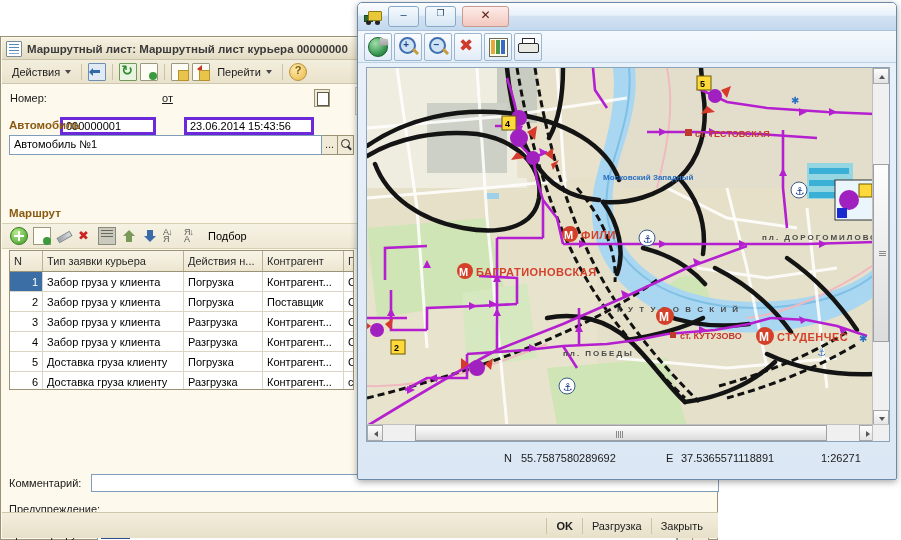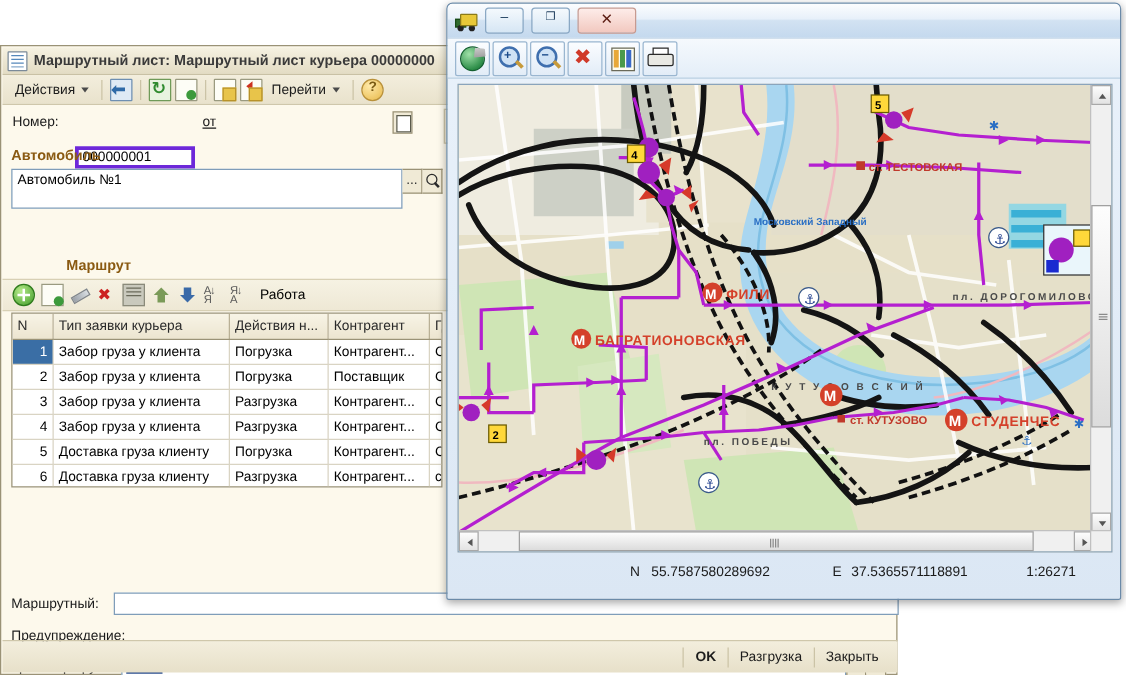--- a/index.html
+++ b/index.html
@@ -76,27 +76,27 @@
   #date-input{position:absolute;left:182px;top:4px;width:130px;}
   #calbtn{position:absolute;left:312px;top:4px;width:16px;height:18px;background:#f0ead6;border:1px solid #9a9276;box-sizing:border-box;}
   #calbtn:after{content:"";position:absolute;left:2px;top:2px;width:10px;height:12px;border:1px solid #5a5a4a;background:#fff;}
 
   #refresh-box{position:absolute;left:353px;top:2px;width:48px;height:26px;background:#f3eedd;border:1px solid #cfc7ab;}
   #refresh-box .ic{position:absolute;left:15px;top:5px;}
 
   .section-title{font-weight:bold;color:#8a5a12;font-size:11.5px;}
   #avto-title{position:absolute;left:8px;top:82px;}
   #avto-row{position:absolute;left:8px;top:98px;width:345px;height:20px;}
-  #avto-input{position:absolute;left:0;top:0;width:313px;height:32px;background:#fff;border:1px solid #7f9db9;box-sizing:border-box;font-size:11px;padding:2px 4px;}
+  #avto-input{position:absolute;left:0;top:0;width:313px;height:20px;background:#fff;border:1px solid #7f9db9;box-sizing:border-box;font-size:11px;padding:2px 4px;}
   #avto-dots{position:absolute;left:313px;top:0;width:16px;height:20px;background:#f0ead6;border:1px solid #9a9276;border-left:none;box-sizing:border-box;text-align:center;font-size:11px;line-height:17px;color:#333;}
   #avto-search{position:absolute;left:329px;top:0;width:16px;height:20px;background:#f0ead6;border:1px solid #9a9276;border-left:none;box-sizing:border-box;}
   #avto-search:after{content:"";position:absolute;left:3px;top:3px;width:7px;height:7px;border:1.5px solid #2a2a2a;border-radius:50%;}
   #avto-search:before{content:"";position:absolute;left:9px;top:11px;width:5px;height:1.5px;background:#2a2a2a;transform:rotate(45deg);}
 
-  #marshrut-title{position:absolute;left:8px;top:170px;margin-left:44px;}
+  #marshrut-title{position:absolute;left:8px;top:170px;}
 
   #grid-toolbar{
     position:absolute;left:1px;top:186px;width:716px;height:26px;
     background:linear-gradient(to bottom,#f6f2e3,#eee8d5);
     border-top:1px solid #d8d0b4;border-bottom:1px solid #d8d0b4;
     display:flex;align-items:center;gap:5px;padding:0 8px;box-sizing:border-box;
   }
   .gi{width:16px;height:16px;position:relative;flex:none;}
   .gi-add{border-radius:50%;background:radial-gradient(circle at 35% 30%,#b6ea8a,#3f9b28);border:1px solid #2e7a1c;}
   .gi-add:after{content:"";position:absolute;left:7px;top:3px;width:2px;height:10px;background:#fff;}
@@ -275,20 +275,21 @@
       <i class="caret"></i>
     </div>
     <span class="tsep"></span>
     <span class="ic ic-help"></span>
   </div>
 
   <div id="num-row">
     <span class="lbl" style="position:absolute;left:8px;top:7px;">Номер:</span>
     <div class="fld" id="num-input">000000001</div>
     <span class="lbl" id="ot-label">от</span>
+    <div class="fld" id="date-input">23.06.2014 15:43:56</div>
     <div id="calbtn"></div>
     <div id="refresh-box">
       <span class="ic ic-refresh"></span>
     </div>
   </div>
 
   <div class="section-title" id="avto-title">Автомобиль</div>
   <div id="avto-row">
     <div id="avto-input">Автомобиль №1</div>
     <div id="avto-dots">...</div>
@@ -300,21 +301,21 @@
   <div id="grid-toolbar">
     <span class="gi gi-add"></span>
     <span class="gi gi-copy"></span>
     <span class="gi gi-edit"></span>
     <span class="gi gi-del"></span>
     <span class="gi gi-set"></span>
     <span class="gi gi-up"></span>
     <span class="gi gi-dn"></span>
     <span class="gi gi-sortaz"></span>
     <span class="gi gi-sortza"></span>
-    <span id="podbor-lbl">Работа</span>
+    <span id="podbor-lbl">Подбор</span>
   </div>
 
   <div id="grid">
     <table class="tbl">
       <thead>
         <tr>
           <th class="col-n">N</th>
           <th class="col-type">Тип заявки курьера</th>
           <th class="col-act">Действия н...</th>
           <th class="col-kontr">Контрагент</th>
@@ -361,21 +362,21 @@
             <td class="cn">6</td>
             <td>Доставка груза клиенту</td>
             <td>Разгрузка</td>
             <td>Контрагент...</td>
             <td>сара</td>
           </tr>
         </tbody>
     </table>
   </div>
 
-  <span class="lbl" id="komm-lbl">Маршрутный:</span>
+  <span class="lbl" id="komm-lbl">Комментарий:</span>
   <div id="komm-fld"></div>
 
   <span class="lbl" id="pred-lbl">Предупреждение:</span>
 
   <span class="lbl" id="color-lbl">Цвет маршрута:</span>
   <div id="color-fld">
     <span id="color-val">Black</span>
   </div>
   <div id="color-dots">...</div>
   <div id="color-x">X</div>

